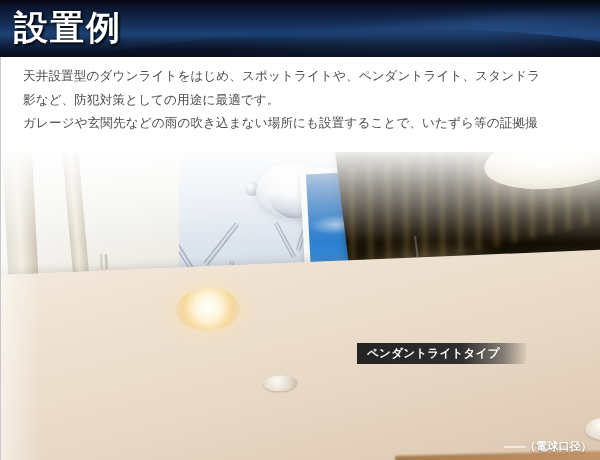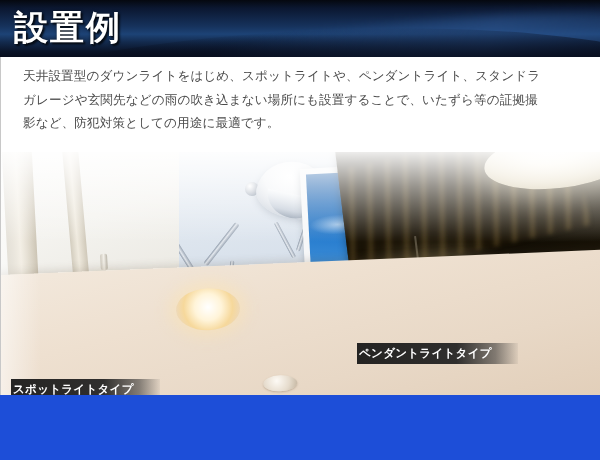--- a/index.html
+++ b/index.html
@@ -8,21 +8,21 @@
     background: #ffffff;
   }
   body {
     font-family: "Liberation Sans", "DejaVu Sans", sans-serif;
   }
   #page {
     position: relative;
     width: 600px;
     height: 460px;
     overflow: hidden;
-    background: #1d4ed8;
+    background: #6d28d9;
   }
 
   
   .header {
     position: absolute;
     left: 0; top: 0;
     width: 600px;
     height: 57px;
     overflow: hidden;
     background:
@@ -69,21 +69,21 @@
     text-shadow: 2px 2px 2px rgba(0,0,0,0.75), 0 0 3px rgba(0,0,0,0.5);
     white-space: nowrap;
   }
 
   
   .body-wrap {
     position: absolute;
     left: 0;
     top: 57px;
     width: 600px;
-    height: 338px;
+    height: 403px;
     background: #ffffff;
     border-left: 1px solid #c8c8c8;
     box-sizing: border-box;
     overflow: hidden;
   }
   .lede {
     position: absolute;
     left: 22px;
     top: 8px;
     width: 560px;
@@ -363,21 +363,21 @@
     left: 0; top: 0; width: 40px; height: 308px;
     background: linear-gradient(90deg, rgba(255,255,255,0.55) 0%, rgba(255,255,255,0) 100%);
     pointer-events: none;
   }
 
   
   .cap {
     position: absolute;
     height: 21px;
     line-height: 21px;
-    padding: 0 26px 0 2px;
+    padding: 0 26px 0 10px;
     font-size: 11.5px;
     font-weight: 700;
     color: #ffffff;
     letter-spacing: 0.3px;
     white-space: nowrap;
     background: linear-gradient(90deg, rgba(24,24,24,0.94) 0%, rgba(32,32,32,0.92) 62%, rgba(46,46,46,0.55) 86%, rgba(60,60,60,0.06) 100%);
     z-index: 20;
   }
   .cap.spotlight  { left: 10px;  top: 227px; }
   .cap.pendant    { left: 356px; top: 191px; }
@@ -412,22 +412,22 @@
   <div class="header">
     <div class="header-swoosh2"></div>
     <div class="header-swoosh"></div>
     <div class="header-title">設置例</div>
   </div>
 
   <div class="body-wrap">
 
     <div class="lede">
       <p>天井設置型のダウンライトをはじめ、スポットライトや、ペンダントライト、スタンドラ</p>
+      <p>影など、防犯対策としての用途に最適です。</p>
       <p>ガレージや玄関先などの雨の吹き込まない場所にも設置することで、いたずら等の証拠撮</p>
-      <p>影など、防犯対策としての用途に最適です。</p>
     </div>
 
     <div class="collage">
       <div class="ph-base"></div>
 
       <div class="ph-spot">
         <div class="spot-rail r1"></div>
         <div class="spot-rail r2"></div>
         <div class="spot-beam"></div>
         <div class="spot-beam2"></div>
@@ -479,21 +479,20 @@
         <div class="dl big"></div>
         <div class="sensor a"></div>
         <div class="sensor b"></div>
 
         <div class="down-wall2"></div>
       </div>
 
       <div class="fade-top"></div>
       <div class="fade-left"></div>
 
-      <div class="cap spotlight">スポットライトタイプ</div>
 
       <div class="cap pendant">ペンダントライトタイプ</div>
 
       <div class="note-dash"></div>
       <div class="image-note">（電球口径）</div>
     </div>
 
   </div>
 </div>
 

